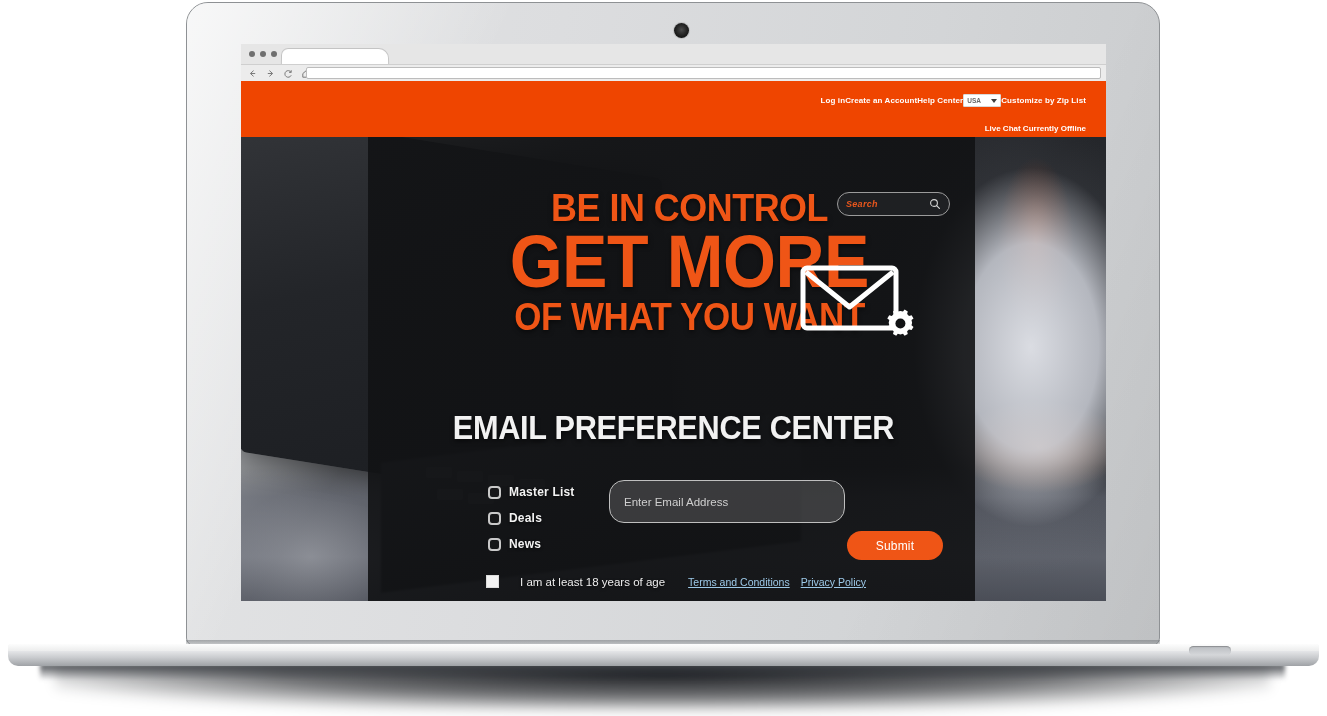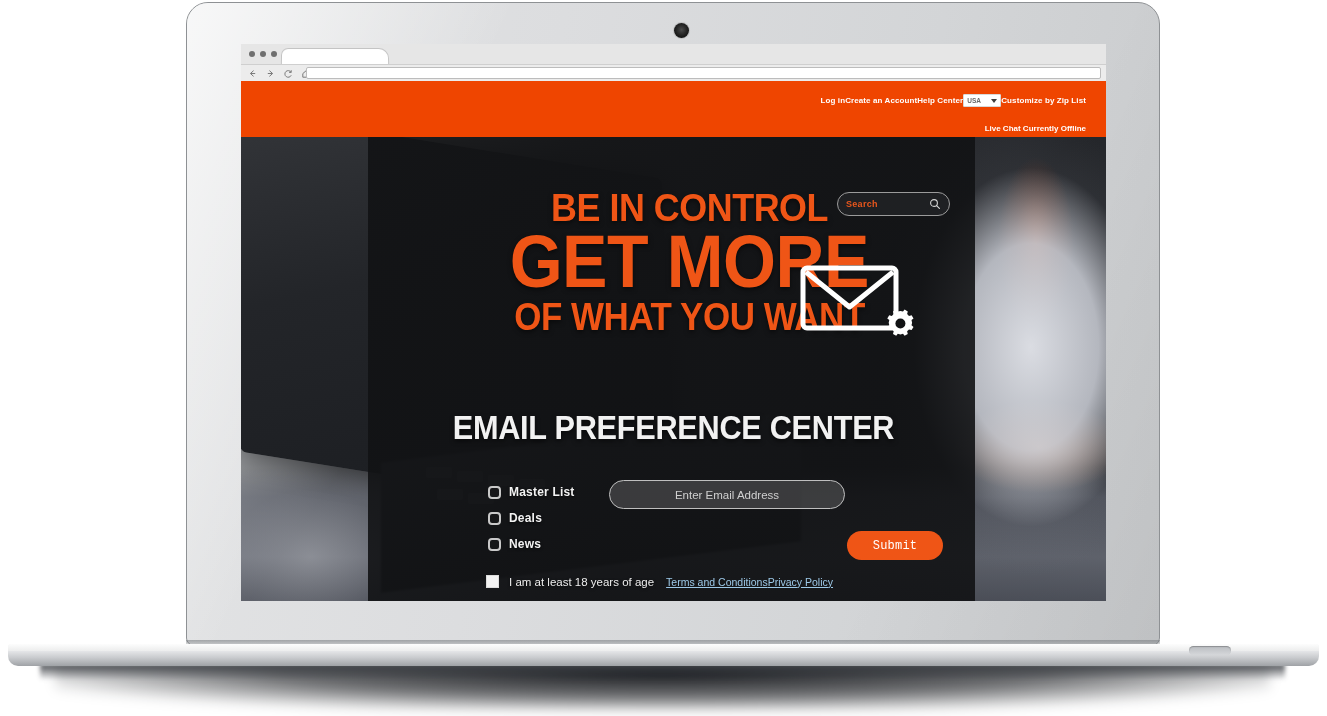--- a/index.html
+++ b/index.html
@@ -292,20 +292,21 @@
     left: 596px; top: 55px;
     width: 113px; height: 24px;
     border: 1px solid #9b9b9b;
     border-radius: 12px;
     background: rgba(40,42,46,.55);
     box-sizing: border-box;
     display: flex;
     align-items: center;
     padding: 0 8px;
     justify-content: space-between;
+    font-style: italic;
   }
   .search-pill .ph {
     color: #e8561c;
     font-size: 9px;
     font-weight: bold;
     letter-spacing: .3px;
   }
   .search-icon-svg { display:block; }
 
   
@@ -388,52 +389,52 @@
     color: #f2f2f2;
     font-size: 12px;
     font-weight: bold;
     letter-spacing: .2px;
     text-shadow: 0 1px 3px rgba(0,0,0,.7);
     white-space: nowrap;
   }
   .email-input {
     position: absolute;
     left: 121px; top: 1px;
-    width: 236px; height: 29px;
+    width: 236px; height: 43px;
     border: 1px solid #bfbfbf;
     border-radius: 15px;
     background: rgba(150,150,150,.30);
     box-sizing: border-box;
     color: #d8d8d8;
     font-size: 11.5px;
     padding: 0 14px;
     outline: none;
-    text-align: center;
   }
   .email-input::placeholder { color: #cfcfcf; opacity: 1; }
   .submit-btn {
     position: absolute;
     left: 359px; top: 52px;
     width: 96px; height: 29px;
     border: none;
     border-radius: 15px;
     background: #ef5516;
     color: #ffffff;
     font-size: 12px;
     letter-spacing: .2px;
     cursor: pointer;
-    font-family: Liberation Mono, monospace;
+    font-family: Liberation Sans, sans-serif;
   }
 
   
   .age-row {
     position: absolute;
     left: 245px; top: 438px;
     display: flex;
     align-items: center;
+    gap: 11px;
   }
   .cb-square {
     width: 13px; height: 13px;
     background: #f2f2f2;
     border: 1px solid #dcdcdc;
     box-sizing: border-box;
     flex: 0 0 auto;
   }
   .age-text {
     color: #ededed;

